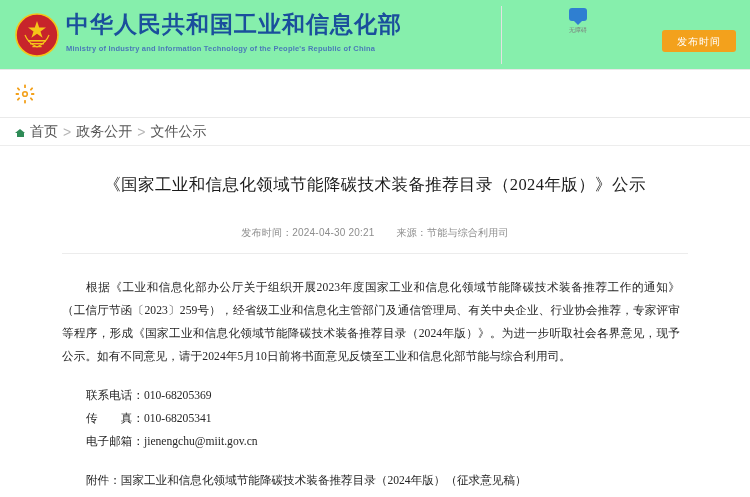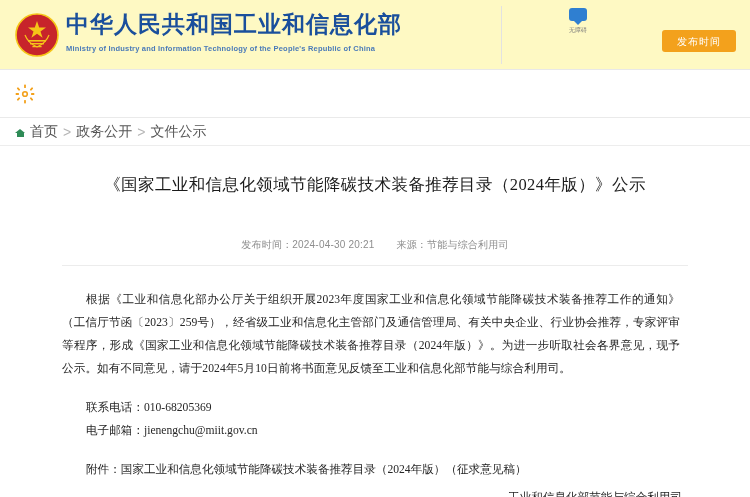--- a/index.html
+++ b/index.html
@@ -12,21 +12,21 @@
     color: #333;
     overflow: hidden;
     position: relative;
   }
 
   
   .site-header {
     position: relative;
     height: 70px;
     border-bottom: 1px solid #e8e8e8;
-    background: #fef9c3;
+    background: #86efac;
   }
   .emblem {
     position: absolute;
     left: 14px;
     top: 12px;
     width: 46px;
     height: 46px;
   }
   .emblem svg { display: block; }
 
@@ -161,21 +161,21 @@
   .doc-title {
     font-family: "Liberation Serif", serif;
     font-size: 16.5px;
     font-weight: normal;
     color: #1b1b1b;
     text-align: center;
     line-height: 26px;
     letter-spacing: .4px;
   }
   .meta-line {
-    margin-top: 40px;
+    margin-top: 28px;
     text-align: center;
     font-size: 10px;
     color: #8d8d8d;
     letter-spacing: .2px;
   }
   .meta-gap { display: inline-block; width: 16px; }
 
   .meta-rule {
     margin: 13px auto 0 auto;
     height: 1px;
@@ -294,20 +294,21 @@
   </div>
 
   <div class="meta-rule"></div>
 
   <div class="body-text">
     <p class="indent">根据《工业和信息化部办公厅关于组织开展2023年度国家工业和信息化领域节能降碳技术装备推荐工作的通知》（工信厅节函〔2023〕259号），经省级工业和信息化主管部门及通信管理局、有关中央企业、行业协会推荐，专家评审等程序，形成《国家工业和信息化领域节能降碳技术装备推荐目录（2024年版）》。为进一步听取社会各界意见，现予公示。如有不同意见，请于2024年5月10日前将书面意见反馈至工业和信息化部节能与综合利用司。</p>
   </div>
 
   <div class="contact-block">
     <div>联系电话：010-68205369</div>
+    <div>传　　真：010-68205341</div>
     <div>电子邮箱：jienengchu@miit.gov.cn</div>
   </div>
 
   <div class="attach">附件：国家工业和信息化领域节能降碳技术装备推荐目录（2024年版）（征求意见稿）</div>
 
   <div class="signature">
     <div>工业和信息化部节能与综合利用司</div>
 
   </div>
 

